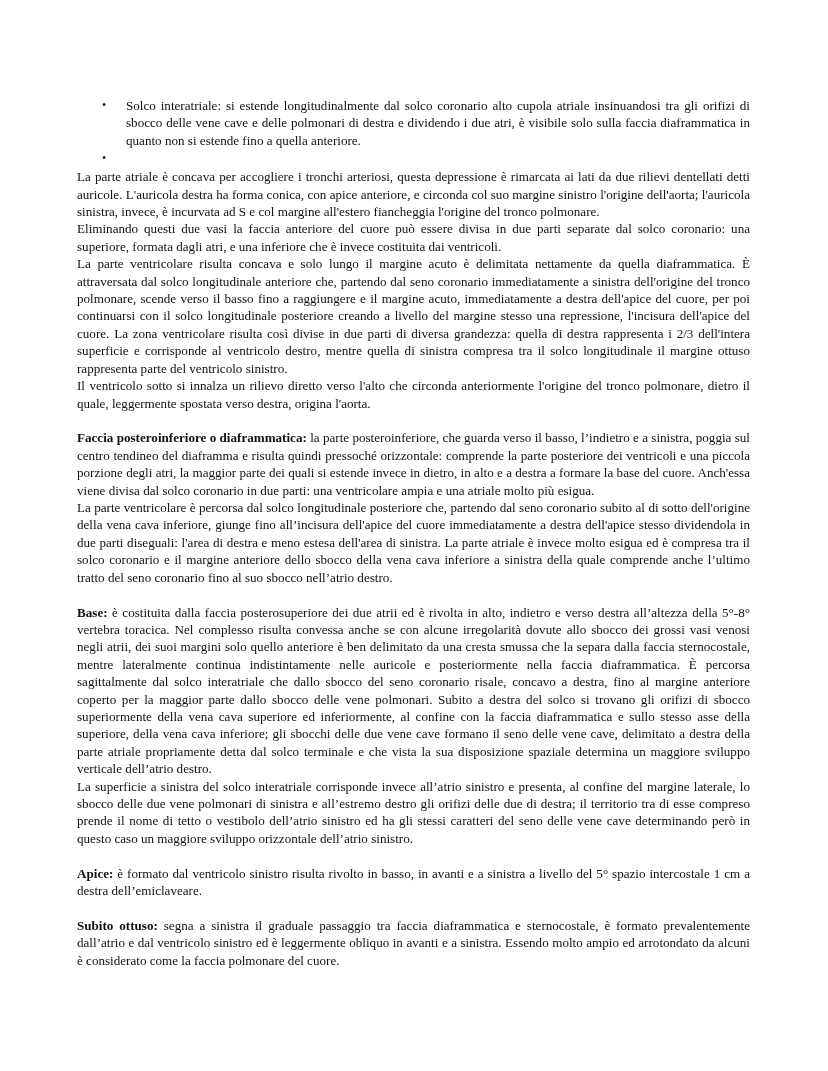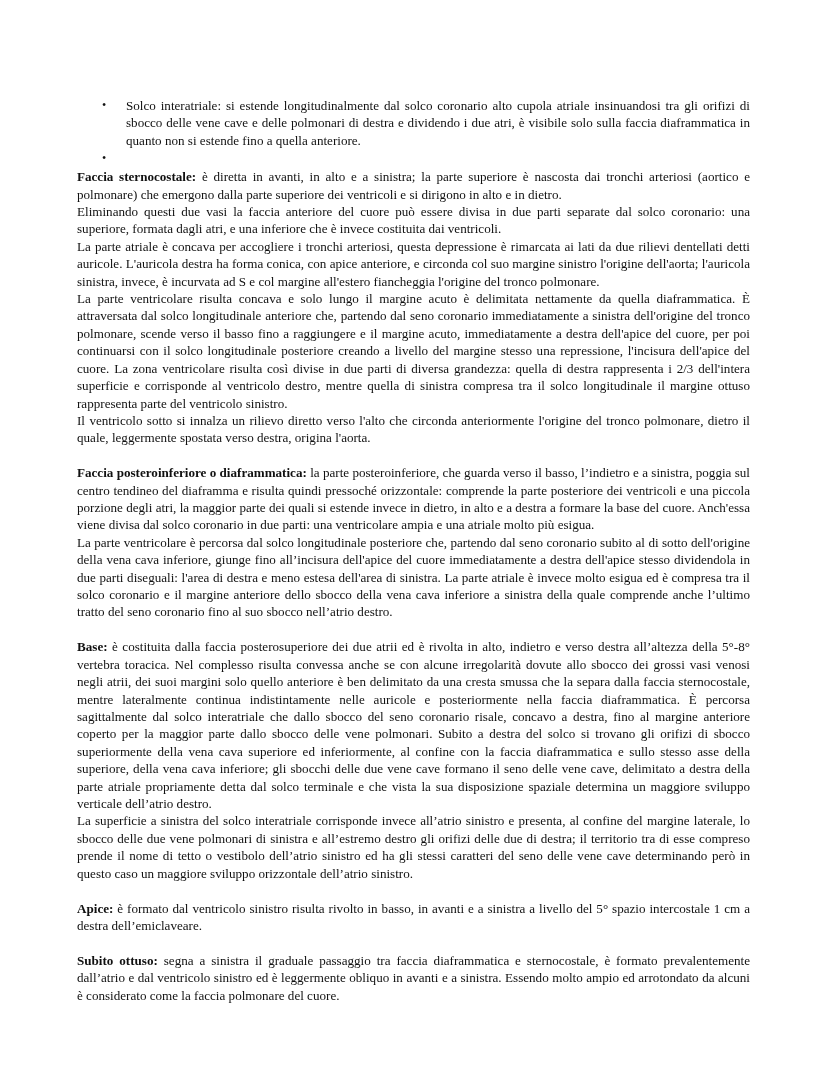--- a/index.html
+++ b/index.html
@@ -60,23 +60,22 @@
     <li>
       <span class="bullet">•</span>
       <span>Solco interatriale: si estende longitudinalmente dal solco coronario alto cupola atriale insinuandosi tra gli orifizi di sbocco delle vene cave e delle polmonari di destra e dividendo i due atri, è visibile solo sulla faccia diaframmatica in quanto non si estende fino a quella anteriore.</span>
     </li>
     <li>
       <span class="bullet">•</span>
     </li>
   </ul>
 
   <div class="section">
-    <p><b>Faccia sternocostale:</b><span> è diretta in avanti, in alto e a sinistra; la parte superiore è nascosta dai tronchi arteriosi (aortico e polmonare) che emergono dalla parte superiore dei ventricoli e si dirigono in alto e in dietro.</span></p>
+    <p>La parte atriale è concava per accogliere i tronchi arteriosi, questa depressione è rimarcata ai lati da due rilievi dentellati detti auricole. L'auricola destra ha forma conica, con apice anteriore, e circonda col suo margine sinistro l'origine dell'aorta; l'auricola sinistra, invece, è incurvata ad S e col margine all'estero fiancheggia l'origine del tronco polmonare.</p>
     <p>Eliminando questi due vasi la faccia anteriore del cuore può essere divisa in due parti separate dal solco coronario: una superiore, formata dagli atri, e una inferiore che è invece costituita dai ventricoli.</p>
-    <p>La parte atriale è concava per accogliere i tronchi arteriosi, questa depressione è rimarcata ai lati da due rilievi dentellati detti auricole. L'auricola destra ha forma conica, con apice anteriore, e circonda col suo margine sinistro l'origine dell'aorta; l'auricola sinistra, invece, è incurvata ad S e col margine all'estero fiancheggia l'origine del tronco polmonare.</p>
     <p>La parte ventricolare risulta concava e solo lungo il margine acuto è delimitata nettamente da quella diaframmatica. È attraversata dal solco longitudinale anteriore che, partendo dal seno coronario immediatamente a sinistra dell'origine del tronco polmonare, scende verso il basso fino a raggiungere e il margine acuto, immediatamente a destra dell'apice del cuore, per poi continuarsi con il solco longitudinale posteriore creando a livello del margine stesso una repressione, l'incisura dell'apice del cuore. La zona ventricolare risulta così divise in due parti di diversa grandezza: quella di destra rappresenta i 2/3 dell'intera superficie e corrisponde al ventricolo destro, mentre quella di sinistra compresa tra il solco longitudinale il margine ottuso rappresenta parte del ventricolo sinistro.</p>
     <p>Il ventricolo sotto si innalza un rilievo diretto verso l'alto che circonda anteriormente l'origine del tronco polmonare, dietro il quale, leggermente spostata verso destra, origina l'aorta.</p>
   </div>
 
   <div class="section">
     <p><b>Faccia posteroinferiore o diaframmatica:</b><span> la parte posteroinferiore, che guarda verso il basso, l’indietro e a sinistra, poggia sul centro tendineo del diaframma e risulta quindi pressoché orizzontale: comprende la parte posteriore dei ventricoli e una piccola porzione degli atri, la maggior parte dei quali si estende invece in dietro, in alto e a destra a formare la base del cuore. Anch'essa viene divisa dal solco coronario in due parti: una ventricolare ampia e una atriale molto più esigua.</span></p>
     <p>La parte ventricolare è percorsa dal solco longitudinale posteriore che, partendo dal seno coronario subito al di sotto dell'origine della vena cava inferiore, giunge fino all’incisura dell'apice del cuore immediatamente a destra dell'apice stesso dividendola in due parti diseguali: l'area di destra e meno estesa dell'area di sinistra. La parte atriale è invece molto esigua ed è compresa tra il solco coronario e il margine anteriore dello sbocco della vena cava inferiore a sinistra della quale comprende anche l’ultimo tratto del seno coronario fino al suo sbocco nell’atrio destro.</p>
   </div>
 
   <div class="section">

